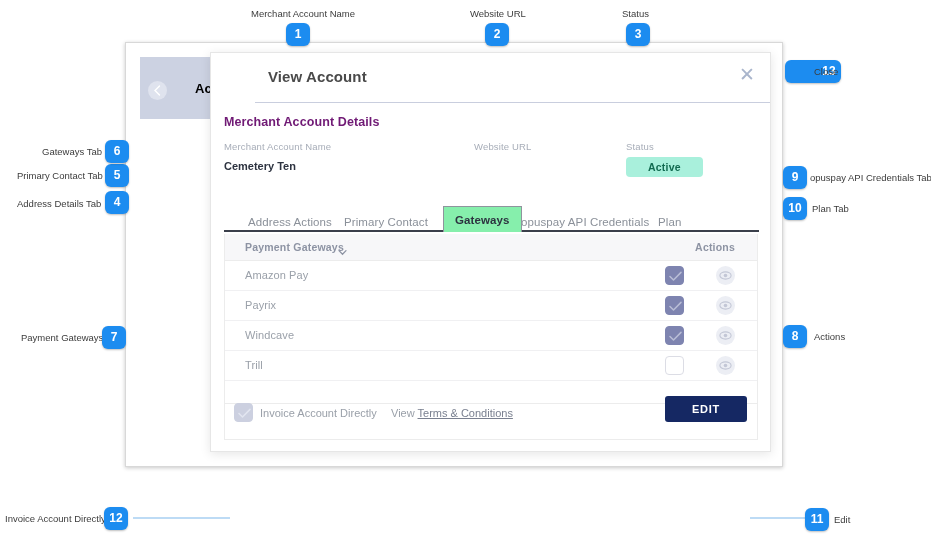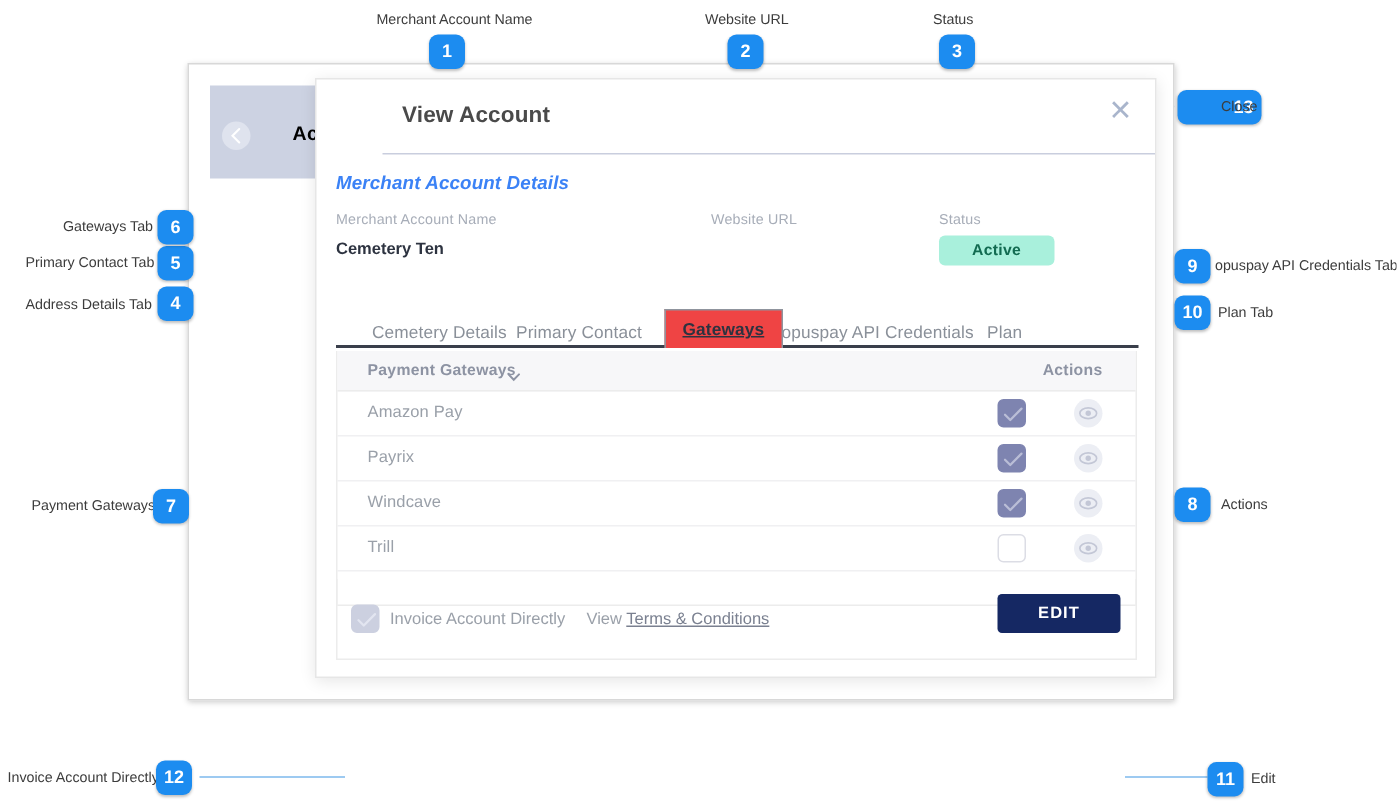--- a/index.html
+++ b/index.html
@@ -55,21 +55,21 @@
   }
   .modal-close{
     position:absolute;right:13px;top:12px;
     width:20px;height:20px;cursor:pointer;
     color:#a9b5cc;font-size:19px;line-height:20px;text-align:center;
     font-family:"Liberation Sans",sans-serif;
   }
 
   .section-title{
     position:absolute;left:13px;top:62px;
-    font-size:12.5px;font-weight:bold;color:#3b82f6;letter-spacing:.1px;font-style:italic;
+    font-size:12.5px;font-weight:bold;color:#701a75;letter-spacing:.1px;
   }
 
   .field{position:absolute;}
   .field .lbl{
     font-size:9.5px;color:#a7adb8;letter-spacing:.15px;white-space:nowrap;
   }
   .field .val{
     margin-top:8px;
     font-size:11px;font-weight:bold;color:#2d3340;white-space:nowrap;
   }
@@ -90,26 +90,25 @@
   .tabs-line{
     position:absolute;left:13px;right:13px;bottom:0;height:2px;background:#3a3f4b;
   }
   .tab{
     position:absolute;bottom:4px;
     font-size:11.5px;color:#8a9099;white-space:nowrap;cursor:pointer;
     letter-spacing:.1px;
   }
   .tab.active{
     bottom:0;
-    background:#ef4444;
+    background:#86efac;
     border:1px solid #8f949d;
     border-bottom:none;
     color:#2d3340;font-weight:bold;
     padding:7px 11px 6px 11px;
-    text-decoration:underline;
     z-index:3;
   }
   .t1{left:37px;}
   .t2{left:133px;}
   .t3{left:232px;}
   .t4{left:310px;}
   .t5{left:447px;}
 
   
   .table{
@@ -243,21 +242,21 @@
       <div class="val"></div>
     </div>
 
     <div class="field f-status">
       <div class="lbl">Status</div>
       <div class="badge-active">Active</div>
     </div>
 
     <div class="tabs">
       <div class="tabs-line"></div>
-      <div class="tab t1">Cemetery Details</div>
+      <div class="tab t1">Address Actions</div>
       <div class="tab t2">Primary Contact</div>
       <div class="tab active t3">Gateways</div>
       <div class="tab t4">opuspay API Credentials</div>
       <div class="tab t5">Plan</div>
     </div>
 
     <div class="table">
       <div class="thead">
         <div class="th-name">Payment Gateways</div>
         <div class="th-caret">

